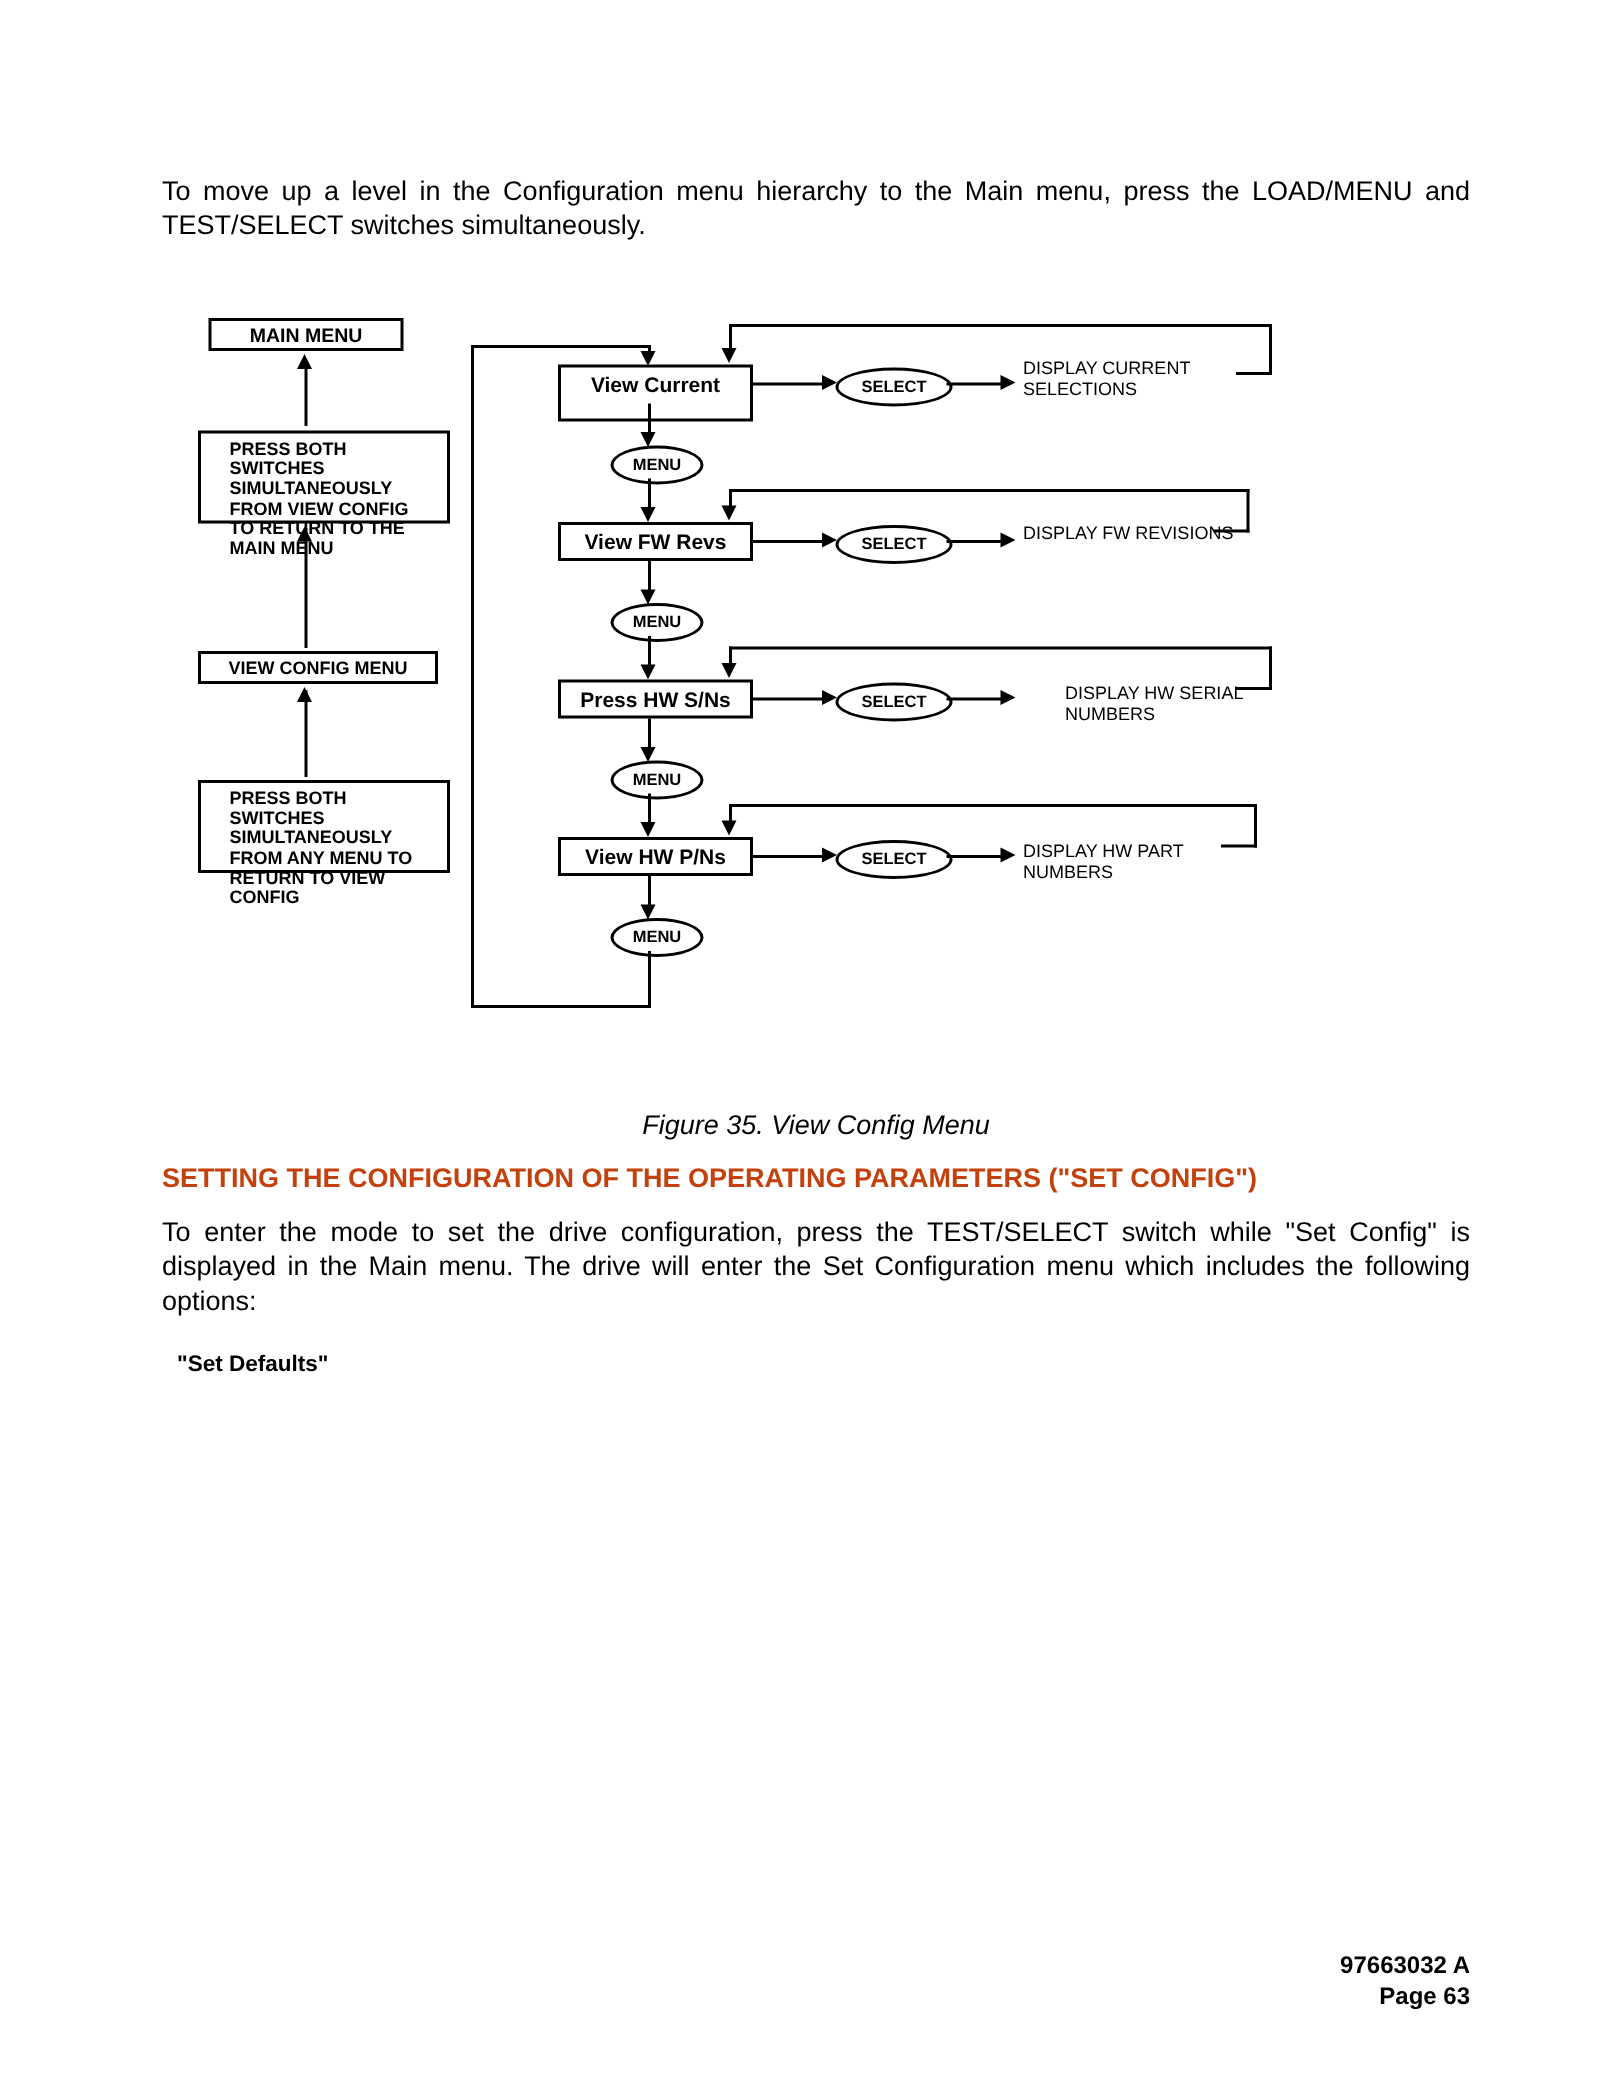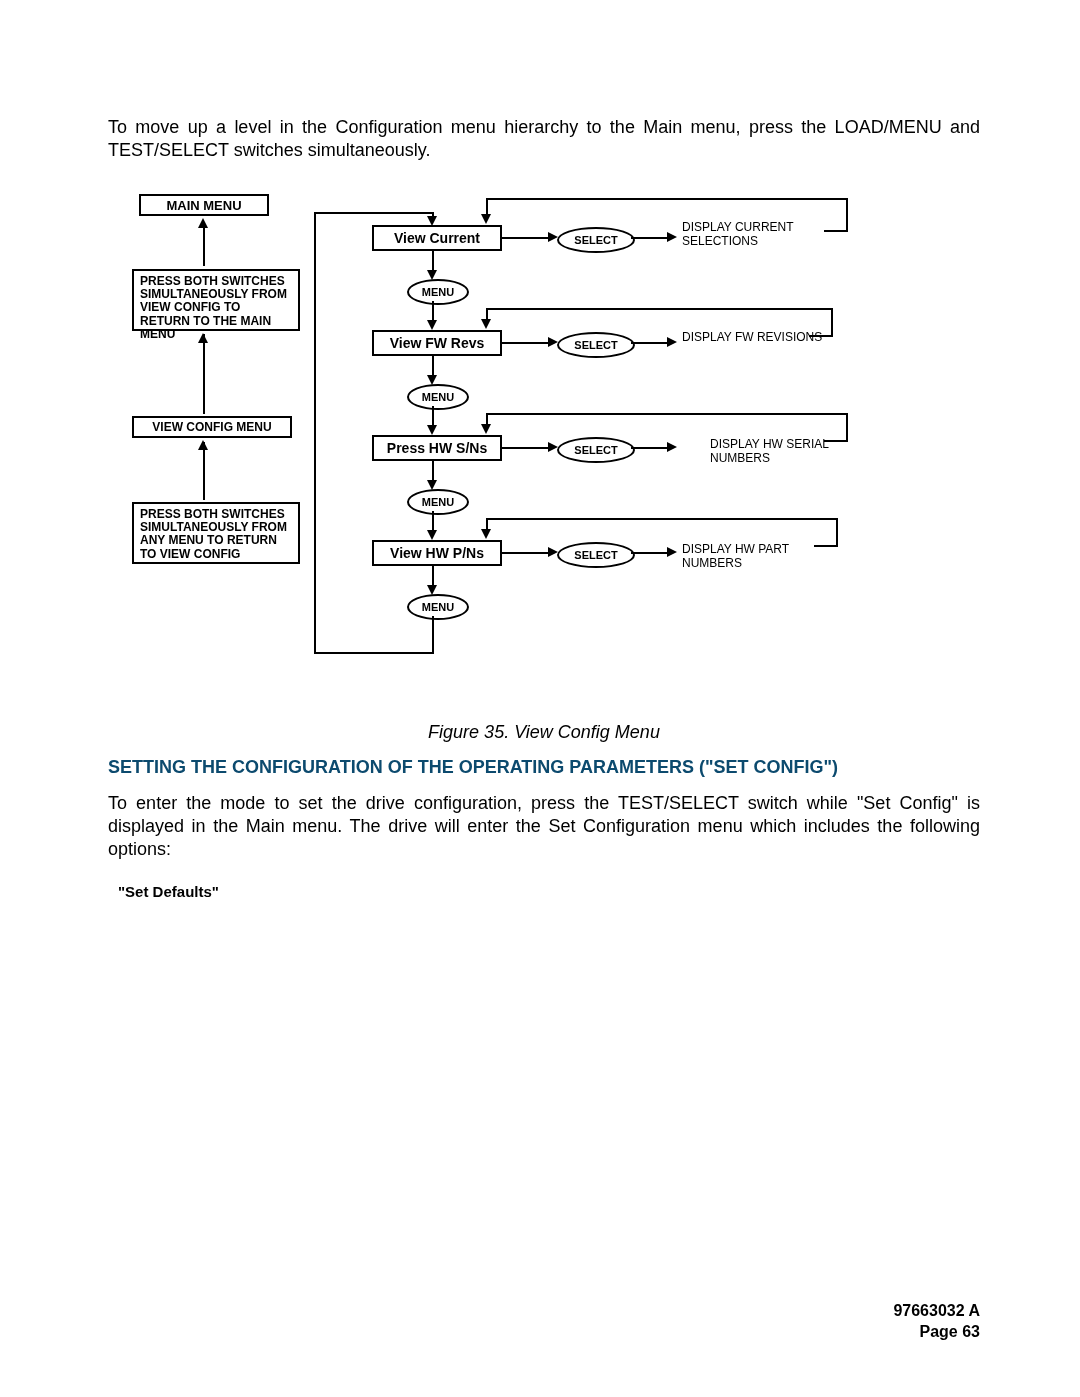--- a/index.html
+++ b/index.html
@@ -1,29 +1,29 @@
 <!DOCTYPE html>
 <html><head>
 <meta charset="utf-8">
 <style>
   html,body{margin:0;padding:0;background:#fff;color:#000;font-family:Arial,Helvetica,sans-serif}
   .page{width:1080px;height:1397px;position:relative;box-sizing:border-box;padding:116px 100px 0 108px}
   .para{font-size:18px;line-height:1.28;margin:0 0 22px 0;text-align:justify}
   .fig-caption{text-align:center;font-style:italic;font-size:18px;margin:18px 0 14px 0}
-  .section-title{color:#0c4a6e;font-weight:bold;font-size:18px;margin:0 0 14px 0}
+  .section-title{color:#c2410c;font-weight:bold;font-size:18px;margin:0 0 14px 0}
   .opt-row{display:flex;margin-top:22px}
   .opt-label{width:175px;font-weight:bold;font-size:15px;padding-left:10px}
   .opt-desc{flex:1;font-size:15px;line-height:1.35}
   .footer{position:absolute;right:100px;bottom:54px;text-align:right;font-weight:bold;font-size:16px;line-height:1.35}
-  .diagram{position:relative;width:860px;height:510px;margin:32px auto 4px auto}
+  .diagram{position:relative;width:860px;height:510px;margin:50px auto 4px auto}
 
   
   .box{position:absolute;border:2px solid #000;background:#fff;box-sizing:border-box;text-align:center;font-weight:bold}
   .mbox{font-size:13px;line-height:1.15;padding:3px 6px}
-  .smallpad{font-size:12px;line-height:1.1;padding:4px 6px;text-align:left}
+  .smallpad{font-size:12px;line-height:1.1;padding:4px 19px;text-align:left}
   .lab{position:absolute;font-weight:normal;font-size:12px;line-height:1.15}
   .oval{position:absolute;border:2px solid #000;background:#fff;border-radius:50%/50%;font-weight:bold;font-size:11px;display:flex;align-items:center;justify-content:center}
   .toval{height:22px;width:74px}  
   .moval{height:22px;width:58px}  
   .arrow{position:absolute;width:0;height:0}
   .ar-down{border-left:5px solid transparent;border-right:5px solid transparent;border-top:10px solid #000}
   .ar-up{border-left:5px solid transparent;border-right:5px solid transparent;border-bottom:10px solid #000}
   .ar-right{border-top:5px solid transparent;border-bottom:5px solid transparent;border-left:10px solid #000}
   .hline{position:absolute;height:2px;background:#000}
   .vline{position:absolute;width:2px;background:#000}
@@ -46,21 +46,21 @@
     <div class="vline" style="left:89px;top:248px;height:58px"></div>
     <div class="arrow ar-up" style="left:84px;top:246px"></div>
     <div class="box smallpad" style="left:18px;top:308px;width:168px;height:62px">PRESS BOTH SWITCHES SIMULTANEOUSLY FROM ANY MENU TO RETURN TO VIEW CONFIG</div>
 
     <div class="hline" style="left:200px;top:18px;width:120px"></div>
     <div class="vline" style="left:200px;top:18px;height:442px"></div>
     <div class="hline" style="left:200px;top:458px;width:98px"></div>
 
     <div class="vline" style="left:318px;top:18px;height:10px"></div>
     <div class="arrow ar-down" style="left:313px;top:22px"></div>
-    <div class="box mbox" style="left:258px;top:31px;width:130px;height:26px;font-size:14px">View Current</div>
+    <div class="box mbox" style="left:258px;top:31px;width:130px;height:38px;font-size:14px">View Current</div>
     <div class="hline" style="left:388px;top:43px;width:50px"></div>
     <div class="arrow ar-right" style="left:434px;top:38px"></div>
     <div class="oval toval" style="left:443px;top:33px">SELECT</div>
     <div class="hline" style="left:517px;top:43px;width:40px"></div>
     <div class="arrow ar-right" style="left:553px;top:38px"></div>
     <div class="lab" style="left:568px;top:27px;width:150px">DISPLAY CURRENT SELECTIONS</div>
 
     <div class="hline" style="left:710px;top:36px;width:24px"></div>
     <div class="vline" style="left:732px;top:4px;height:34px"></div>
     <div class="hline" style="left:372px;top:4px;width:362px"></div>

